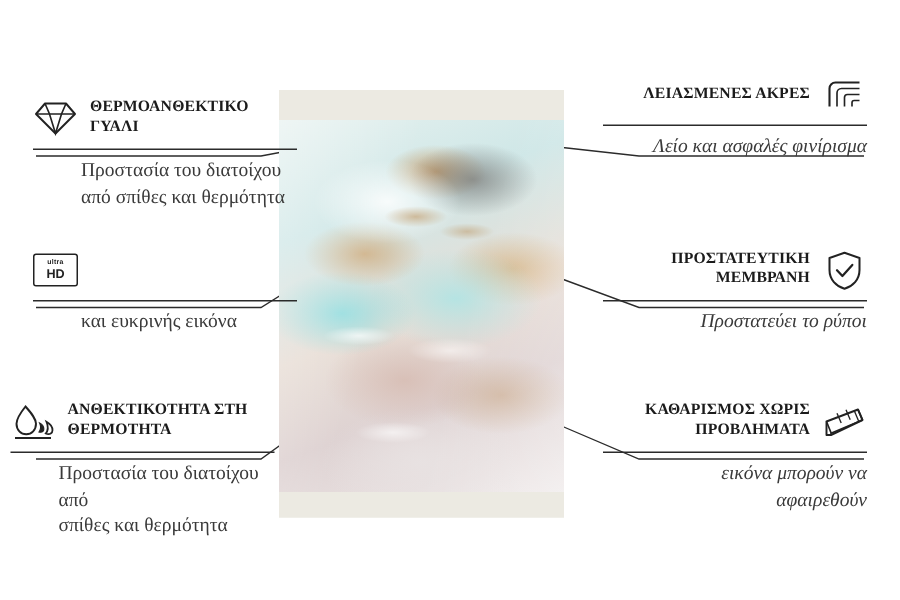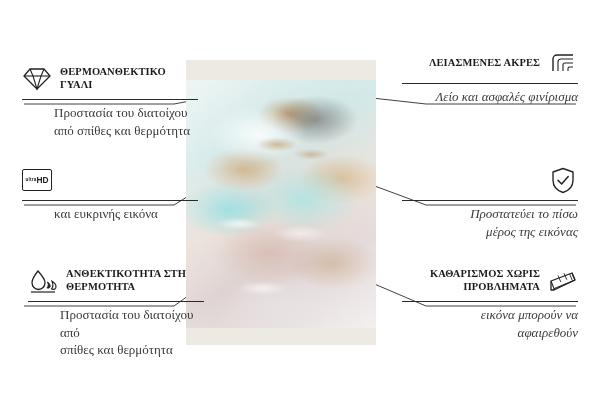--- a/index.html
+++ b/index.html
@@ -137,30 +137,31 @@
     flex: 0 0 30px;
     display: flex;
     align-items: center;
     justify-content: center;
   }
   svg { display: block; }
 
   
   #f-left-1 { left: 22px; top: 64px; }
   #f-left-2 { left: 22px; top: 165px; }
-  #f-left-3 { left: 28px; top: 266px; }
+  #f-left-3 { left: 7px; top: 266px; }
   #f-right-1 { left: 402px; top: 48px; }
   #f-right-2 { left: 402px; top: 165px; }
   #f-right-3 { left: 402px; top: 266px; }
 
   .hd-badge {
     width: 28px; height: 20px;
     border: 1.4px solid #222;
     border-radius: 2px;
     display: flex;
+    flex-direction: column;
     align-items: center;
     justify-content: center;
     line-height: 1;
   }
   .hd-badge .u { font-size: 4.6px; font-weight: bold; letter-spacing: 0.2px; color:#222; font-family:"Liberation Sans", sans-serif;}
   .hd-badge .h { font-size: 8.4px; font-weight: bold; color:#222; font-family:"Liberation Sans", sans-serif; margin-top:0.5px;}
 </style>
 </head>
 <body>
 
@@ -257,24 +258,24 @@
   </div>
 
   <div class="feature right" id="f-right-2">
     <div class="head">
       <span class="icon-box">
         <svg width="24" height="27" viewBox="0 0 24 27">
           <path d="M12 1.5 L22 5 L22 13 C22 19.5, 17.5 23.8, 12 25.5 C6.5 23.8, 2 19.5, 2 13 L2 5 Z" fill="none" stroke="#222" stroke-width="1.35" stroke-linejoin="round"></path>
           <path d="M7 13.2 L10.6 17 L17.2 9.6" fill="none" stroke="#222" stroke-width="1.5" stroke-linecap="round" stroke-linejoin="round"></path>
         </svg>
       </span>
-    </div>
-    <div class="rule"></div>
-    <div class="desc">Προστατεύει το πίσω</div>
-    <div class="desc">μέρος της εικόνας</div>
+      <div class="title">ΠΡΟΣΤΑΤΕΥΤΙΚΗ ΜΕΜΒΡΑΝΗ</div>
+    </div>
+    <div class="rule"></div>
+    <div class="desc">Προστατεύει το ρύποι</div>
   </div>
 
   <div class="feature right" id="f-right-3">
     <div class="head">
       <span class="icon-box">
         <svg width="30" height="24" viewBox="0 0 30 24">
           <path d="M3 21 L3 12 L24 4 L27 11 L6 21 Z" fill="none" stroke="#222" stroke-width="1.3" stroke-linejoin="round"></path>
           <path d="M3 12 L6 19.5 L6 21" fill="none" stroke="#222" stroke-width="1.1"></path>
           <path d="M6 19.8 L27 11" fill="none" stroke="#222" stroke-width="1.1"></path>
           <path d="M10 6.5 L12.8 13" fill="none" stroke="#222" stroke-width="0.9"></path>

